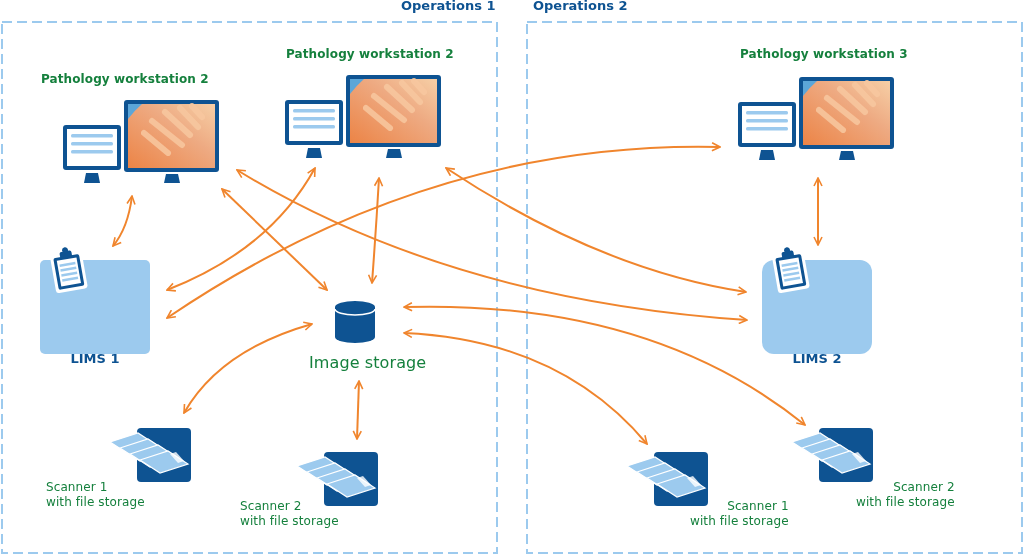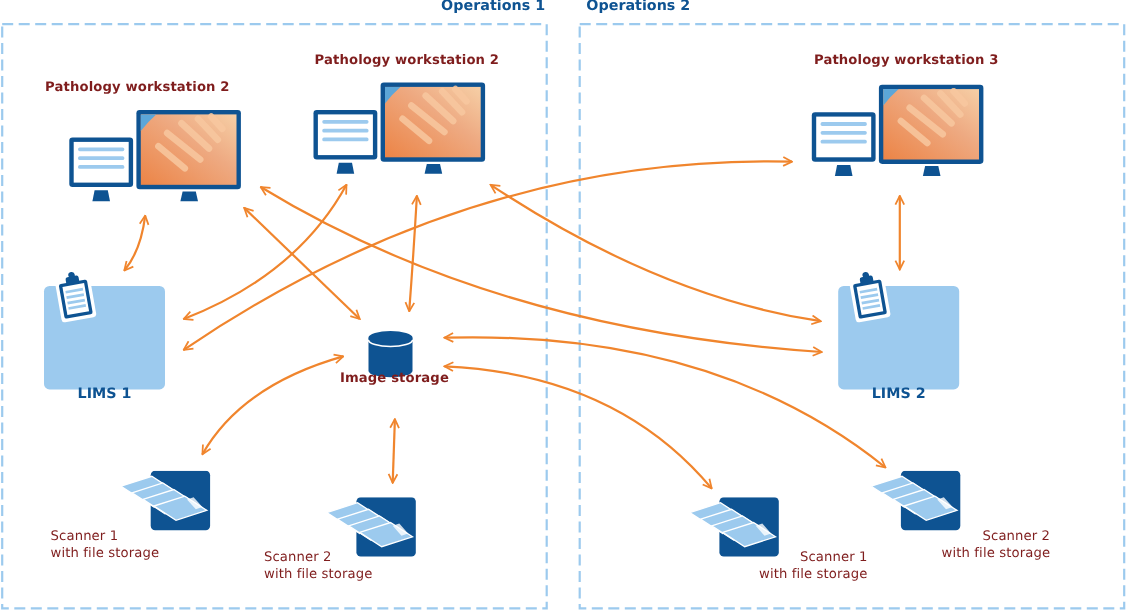--- a/index.html
+++ b/index.html
@@ -1,18 +1,18 @@
 <!DOCTYPE html>
 <html><head>
   <meta charset="utf-8">
   <style>
     html, body { margin:0; padding:0; background:#ffffff; }
     body { width:1024px; height:556px; position:relative; overflow:hidden;
            font-family:"DejaVu Sans", "Liberation Sans", sans-serif; }
-    .label { position:absolute; color:#7f1d1d; font-size:12px; font-weight:bold; white-space:nowrap; letter-spacing:0.1px; }
+    .label { position:absolute; color:#15803d; font-size:12px; font-weight:bold; white-space:nowrap; letter-spacing:0.1px; }
     .zone-title { position:absolute; color:#0e5392; font-size:13px; font-weight:bold; white-space:nowrap; }
     .lims-box { position:absolute; width:110px; height:94px; background:#9ccaee; border-radius:5px; }
     .lims-label { position:absolute; left:0; right:0; top:45px; text-align:center; color:#0e5392; font-weight:bold; font-size:13px;margin-top:46px; }
     svg.layer { position:absolute; left:0; top:0; }
     .node { position:absolute; }
     .sub { display:block; }
   </style>
 </head>
 <body>
 
@@ -98,33 +98,33 @@
 </svg>
 <div class="label" style="left:740px; top:47px;">Pathology workstation 3</div>
 
 <div class="lims-box" style="left:40px; top:260px;">
   <div class="lims-label">LIMS 1</div>
 </div>
 <svg class="node" style="left:50px; top:247px;" width="40" height="48" viewBox="0 0 40 48">
   <use href="#clipboard"></use>
 </svg>
 
-<div class="lims-box" style="left:762px; top:260px;">
+<div class="lims-box" style="left:762px; top:260px;border-radius:12px;">
   <div class="lims-label">LIMS 2</div>
 </div>
 <svg class="node" style="left:772px; top:247px;" width="40" height="48" viewBox="0 0 40 48">
   <use href="#clipboard"></use>
 </svg>
 
 <svg class="node" style="left:333px; top:299px;" width="44" height="46" viewBox="0 0 44 46">
   <path d="M2,8 L2,38 A20,6 0 0 0 42,38 L42,8 Z" fill="#0e5392"></path>
   <ellipse cx="22" cy="8" rx="20" ry="6" fill="#0e5392"></ellipse>
   <path d="M2,10 A20,6 0 0 0 42,10" fill="none" stroke="#ffffff" stroke-width="1.5"></path>
 </svg>
-<div class="label" style="left:309px; top:336px; font-weight:bold; font-size:12px;">Image storage</div>
+<div class="label" style="left:309px; top:353px; font-weight:normal; font-size:16px;">Image storage</div>
 
 <svg class="node" style="left:110px; top:428px;" width="84" height="56" viewBox="0 0 84 56">
   <use href="#scanner"></use>
 </svg>
 <div class="label" style="left:46px; top:480px; font-weight:normal; line-height:15px;">
   <span class="sub">Scanner 1</span>
   <span class="sub">with file storage</span>
 </div>
 
 <svg class="node" style="left:297px; top:452px;" width="84" height="56" viewBox="0 0 84 56">

